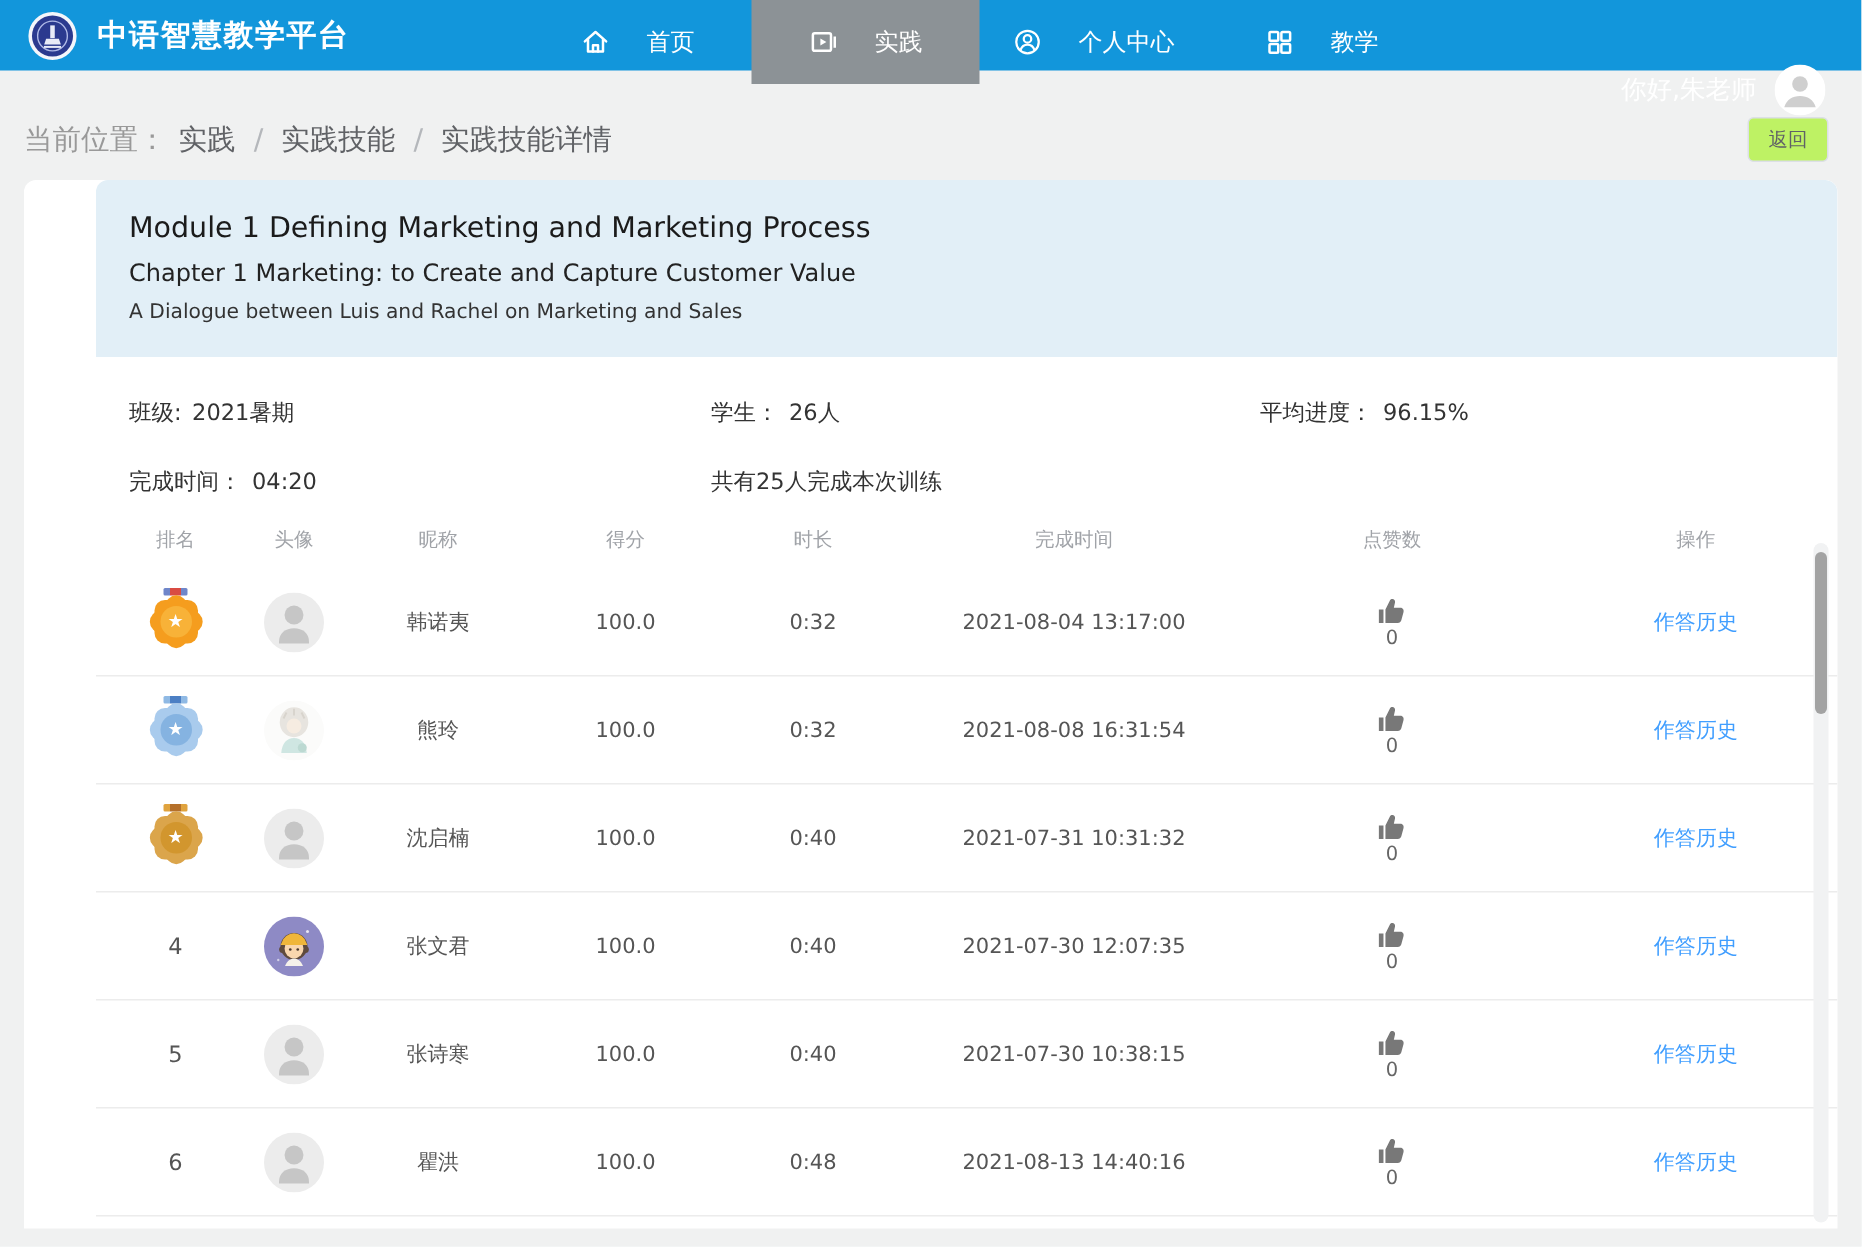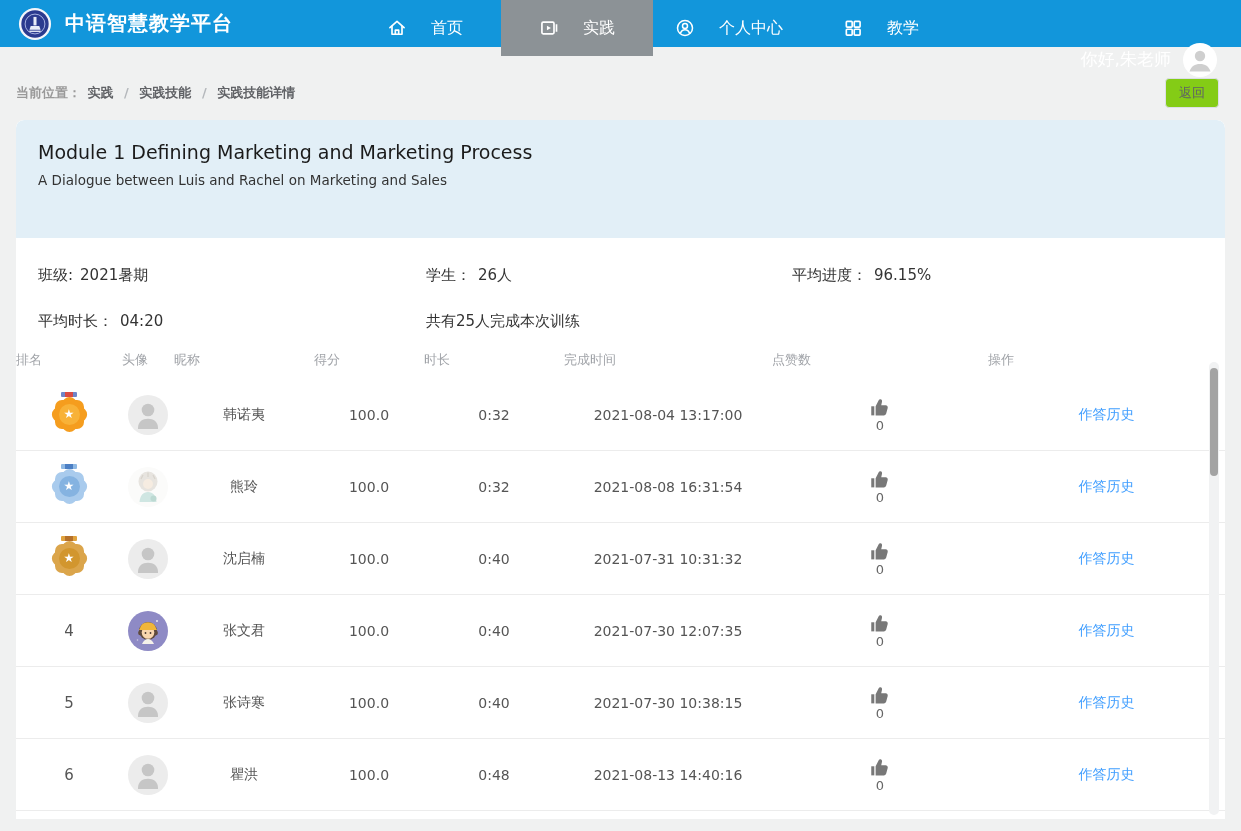--- a/index.html
+++ b/index.html
@@ -15,42 +15,42 @@
   .nav-tabs { position:absolute; left:349px; top:0; height:47px; display:flex; }
   .nav-tab { width:152px; height:56px; display:flex; align-items:center; justify-content:center; gap:24px; color:#fff; font-size:16px; cursor:pointer; }
   .nav-tab.active { background:#8c9296; }
   .nicon { width:20px; height:20px; display:inline-block; }
   .user-area { position:absolute; right:24px; top:0; height:47px; display:flex; align-items:center; gap:12px;margin-top:36px; }
   .greeting { color:#fff; font-size:17px; }
   .user-avatar { width:34px; height:34px; display:inline-block; cursor:pointer; }
 
   
   .breadcrumb-bar { display:flex; align-items:center; justify-content:space-between; padding:0 22px 0 16px; margin-top:31px; height:30px; }
-  .breadcrumb { font-size:13px; color:#999;font-weight:bold; }
+  .breadcrumb { font-size:19px; color:#999; }
   .bc-label { color:#999; }
   .bc-item { color:#606266; margin:0 2px; cursor:pointer; }
   .bc-item.current { cursor:default; }
   .bc-sep { color:#b4b7bb; margin:0 4px; }
-  .back-btn { background:#84cc16; border:1px solid #dcdfe6; border-radius:4px; color:#606266; font-size:13px; width:54px; height:30px; cursor:pointer; font-family:inherit; }
-
-  
-  .card { position:relative; margin:12px 16px 0 16px; width:1209px; height:699px; background:#fff; border-radius:8px 8px 0 0; overflow:hidden; }
+  .back-btn { background:#bef264; border:1px solid #dcdfe6; border-radius:4px; color:#606266; font-size:13px; width:54px; height:30px; cursor:pointer; font-family:inherit; }
+
+  
+  .card { position:relative; margin:12px 16px 0 16px; width:1209px; height:699px; background:#fff; border-radius:8px 8px 0 0; overflow:hidden;padding-left:48px; }
   .module-header { height:118px; background:#e2eff7; border-radius:8px 8px 0 0; padding:16px 22px 0 22px; }
   .m-title { font-size:19px; color:#1b1b1b; line-height:32px; font-weight:500; }
   .m-chapter { font-size:16px; color:#222; line-height:28px; }
   .m-sub { font-size:13.5px; color:#333; line-height:24px; }
 
   
   .stats { display:grid; grid-template-columns:388px 366px 1fr; grid-auto-rows:28px; row-gap:18px; padding:23px 22px 6px 22px; font-size:15px; color:#333; align-items:center; }
   .s-value { margin-left:7px; }
 
   
   .thead, .trow { display:grid; grid-template-columns:106px 52px 140px 110px 140px 208px 216px 1fr; align-items:center; }
   .thead { height:38px; color:#a0a3a8; font-size:13px; }
-  .thead .hcell { text-align:left; }
+  .thead .hcell { text-align:center; }
   .trow { height:72px; border-bottom:1px solid #ececec; }
   .trow.partial { border-bottom:none; }
   .cell { text-align:center; font-size:14px; color:#555; display:flex; align-items:center; justify-content:center; }
   .ranknum { font-size:15px; color:#555; }
   .avatar { width:40px; height:40px; display:inline-block; }
   .cell.likes { flex-direction:column; gap:1px; }
   .thumb { width:22px; height:21px; display:inline-block; cursor:pointer; }
   .likecount { font-size:13px; color:#666; line-height:14px; }
   .link { color:#409eff; font-size:14px; cursor:pointer; text-decoration:none; }
 
@@ -149,35 +149,36 @@
     <span class="bc-item">实践技能</span>
     <span class="bc-sep">/</span>
     <span class="bc-item current">实践技能详情</span>
   </div>
   <button class="back-btn">返回</button>
 </div>
 
 <div class="card">
   <div class="module-header">
     <div class="m-title">Module 1 Defining Marketing and Marketing Process</div>
+    <div class="m-chapter">Chapter 1 Marketing: to Create and Capture Customer Value</div>
     <div class="m-sub">A Dialogue between Luis and Rachel on Marketing and Sales</div>
   </div>
 
   <div class="stats">
     <div class="stat">
       <span class="s-label">班级:</span><span class="s-value">2021暑期</span>
     </div>
     <div class="stat">
       <span class="s-label">学生：</span><span class="s-value">26人</span>
     </div>
     <div class="stat">
       <span class="s-label">平均进度：</span><span class="s-value">96.15%</span>
     </div>
     <div class="stat">
-      <span class="s-label">平均时长：</span><span class="s-value">04:20</span>
+      <span class="s-label">完成时间：</span><span class="s-value">04:20</span>
     </div>
     <div class="stat">共有25人完成本次训练</div>
     <div></div>
   </div>
 
   <div class="thead">
     <div class="hcell">排名</div>
     <div class="hcell">头像</div>
     <div class="hcell">昵称</div>
     <div class="hcell">得分</div>

